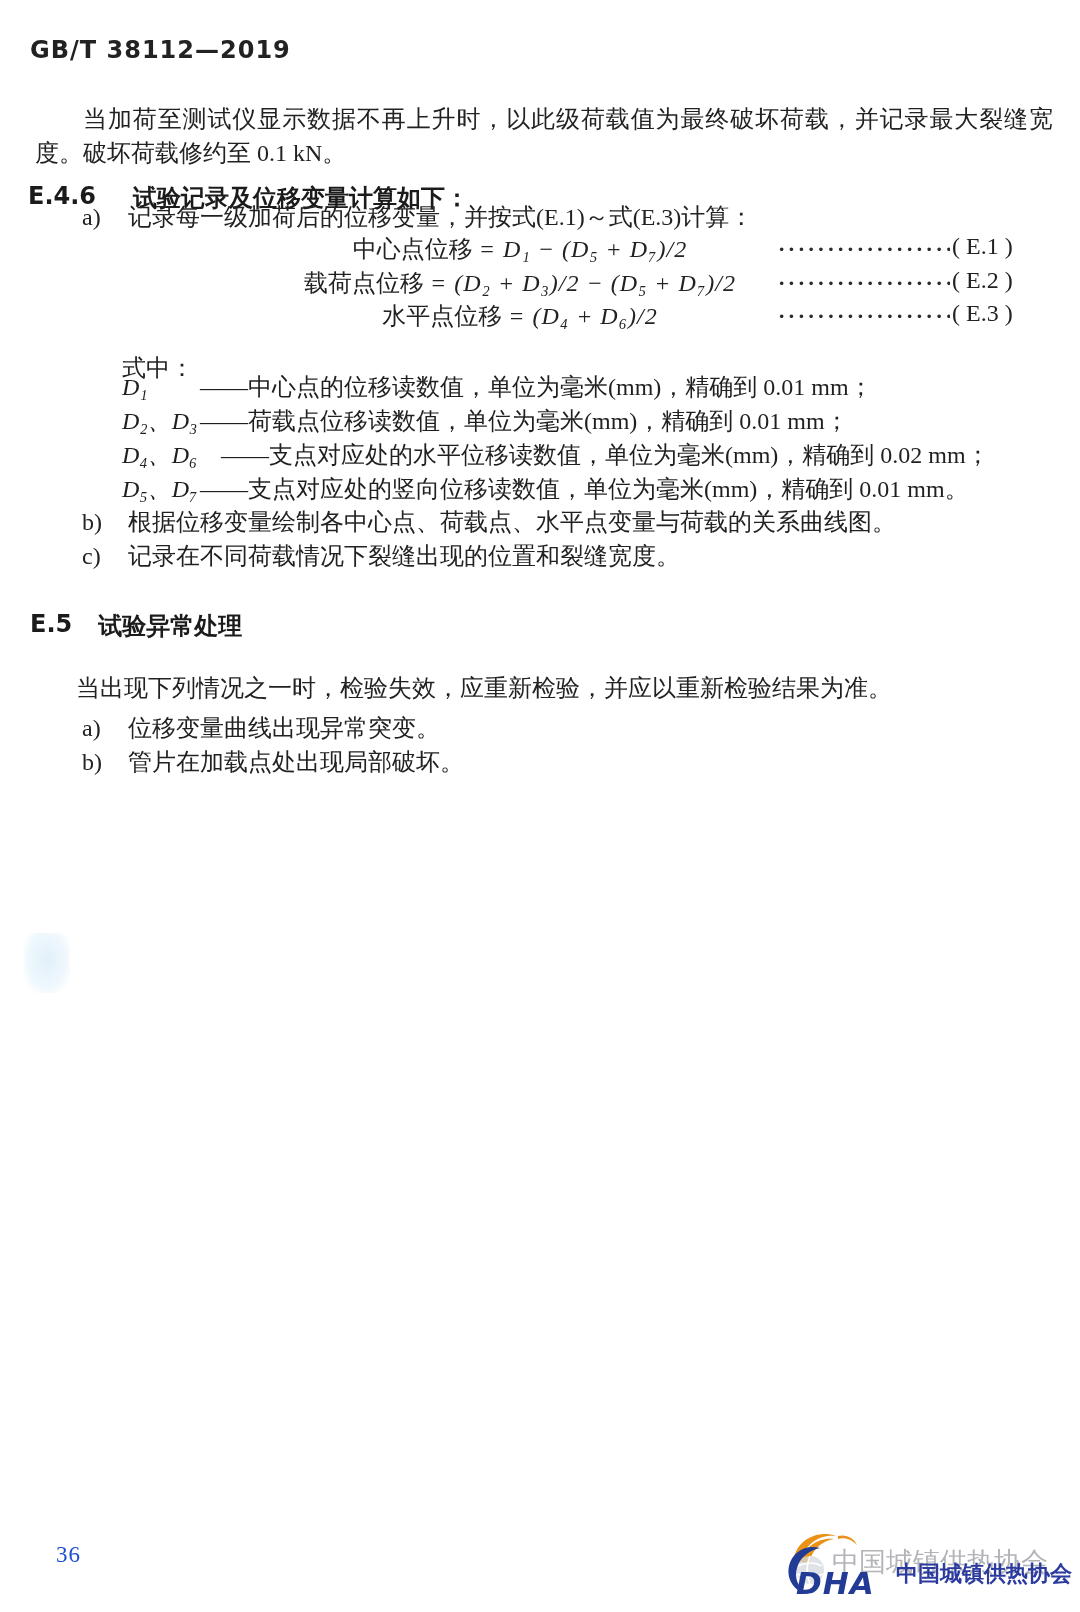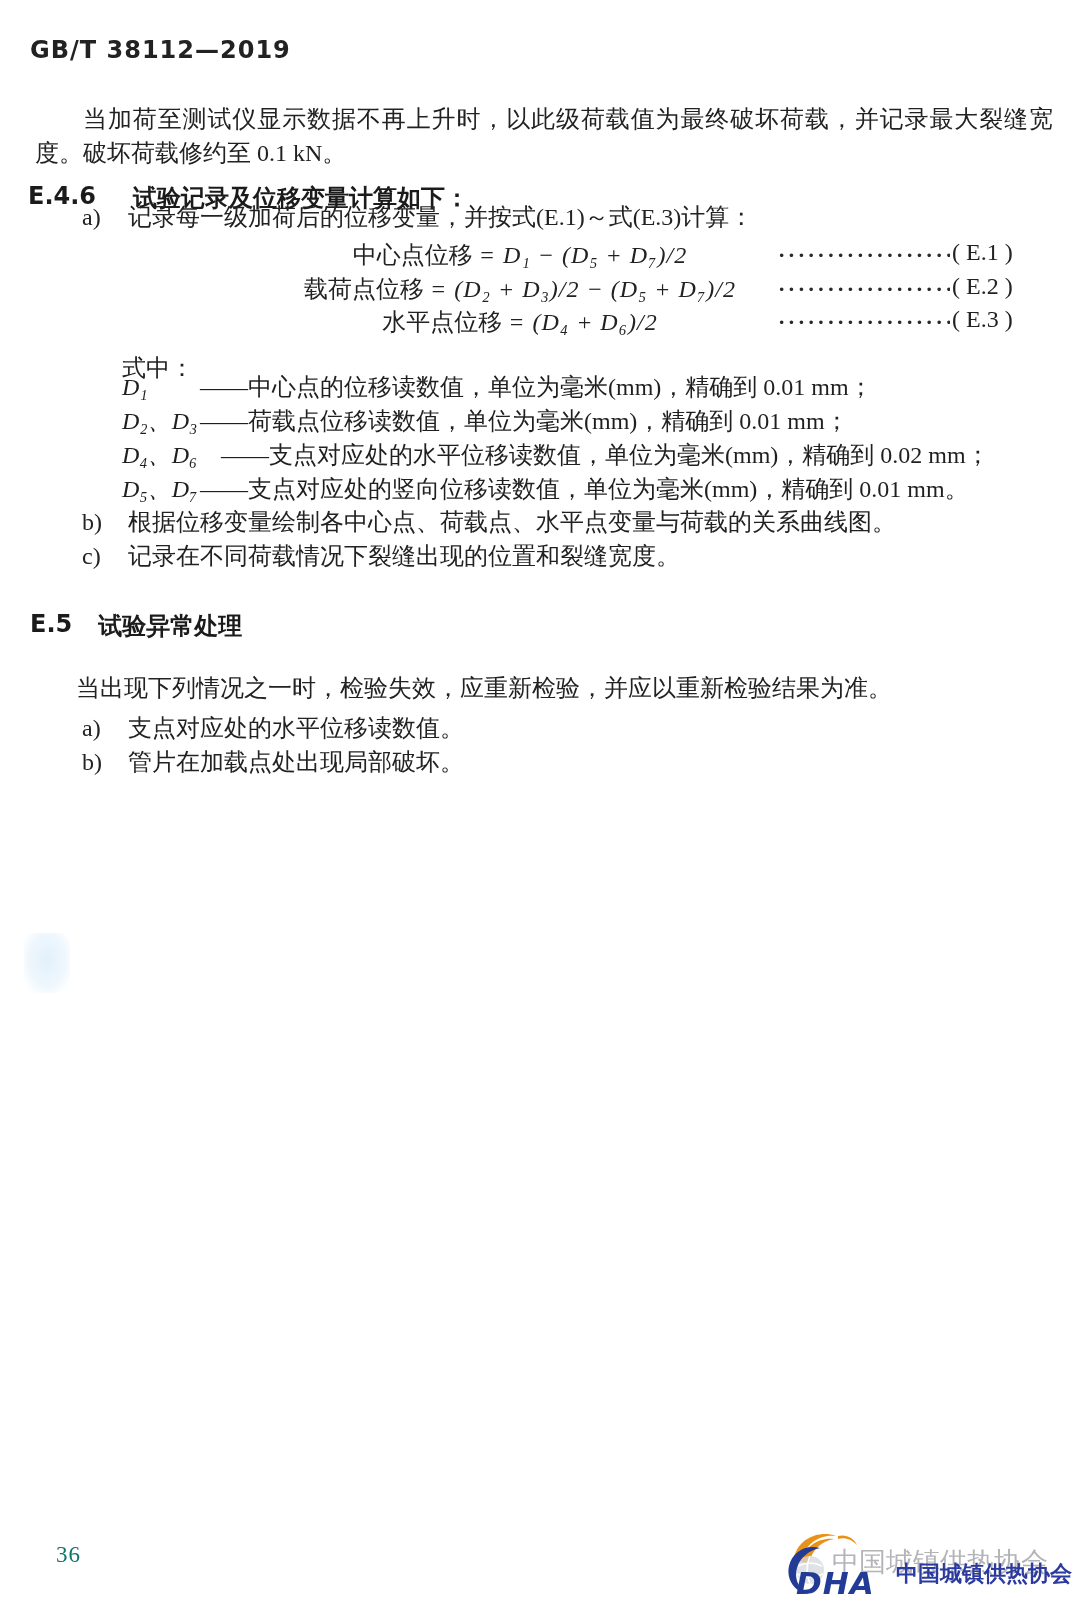--- a/index.html
+++ b/index.html
@@ -31,21 +31,21 @@
   .sec-head-e46{top:182px;left:28px;gap:37px;}
   .sec-head-e5{top:610px;left:30px;}
   .list-item{left:82px;width:960px;display:flex;}
   .list-label{width:46px;flex:0 0 46px;}
   .item-a{top:201px;}
   .item-b{top:506px;}
   .item-c{top:540px;}
   .e5-para{top:672px;left:28px;width:1020px;text-indent:48px;}
   .e5-item-a{top:712px;}
   .e5-item-b{top:746px;}
-  .formula-row{left:0;width:1080px;height:34px;margin-top:6px;}
+  .formula-row{left:0;width:1080px;height:34px;}
   .f1{top:233px;}
   .f2{top:267px;}
   .f3{top:300px;}
   .f-center{position:absolute;left:280px;width:480px;text-align:center;
     font-size:24px;white-space:nowrap;color:#222;}
   .f-rhs{font-style:italic;letter-spacing:1px;}
   .f-leader{position:absolute;left:778px;width:172px;overflow:hidden;
     white-space:nowrap;font-size:22px;font-weight:700;letter-spacing:2.5px;
     color:#2a2a2a;top:3px;}
   .f-num{position:absolute;left:952px;width:100px;font-size:24px;
@@ -56,21 +56,21 @@
   .def-text{flex:1;}
   .d1{top:370px;justify-content:flex-end;}
   .d2{top:404px;}
   .d3{top:438px;gap:21px;}
   .d4{top:472px;}
   .scan-blob{
     top:933px;left:24px;width:46px;height:60px;
     background:radial-gradient(ellipse at 50% 45%, #e2f0fa 0%, #eef7fd 55%, rgba(255,255,255,0) 85%);
     border-radius:10px;
   }
-  .page-num{top:1542px;left:56px;font-size:23px;color:#0f766e;letter-spacing:1px;}
+  .page-num{top:1542px;left:56px;font-size:23px;color:#1d4ed8;letter-spacing:1px;}
   .logo{top:1522px;left:768px;width:305px;height:85px;}
   .logo .ghost{
     position:absolute;left:64px;top:22px;z-index:1;
     font-size:27px;letter-spacing:0px;color:#b3b4b8;white-space:nowrap;
     font-family:"Liberation Serif","DejaVu Serif",serif;
   }
   .logo .cn{
     position:absolute;left:128px;top:37px;z-index:3;
     font-size:22px;font-weight:700;color:#2B3A9E;white-space:nowrap;
     font-family:"DejaVu Sans","Liberation Sans",sans-serif;
@@ -144,21 +144,21 @@
 
   <div class="abs sec-head sec-head-e5">
     <span>E.5</span>
     <span>试验异常处理</span>
   </div>
 
   <p class="abs body-text e5-para" style="margin:0">当出现下列情况之一时，检验失效，应重新检验，并应以重新检验结果为准。</p>
 
   <div class="abs body-text list-item e5-item-a">
     <span class="list-label">a)</span>
-    <span>支点对应处的水平位移读数值。</span>
+    <span>位移变量曲线出现异常突变。</span>
   </div>
   <div class="abs body-text list-item e5-item-b">
     <span class="list-label">b)</span>
     <span>管片在加载点处出现局部破坏。</span>
   </div>
 
   <div class="abs scan-blob"></div>
 
   <div class="abs page-num">36</div>
 

